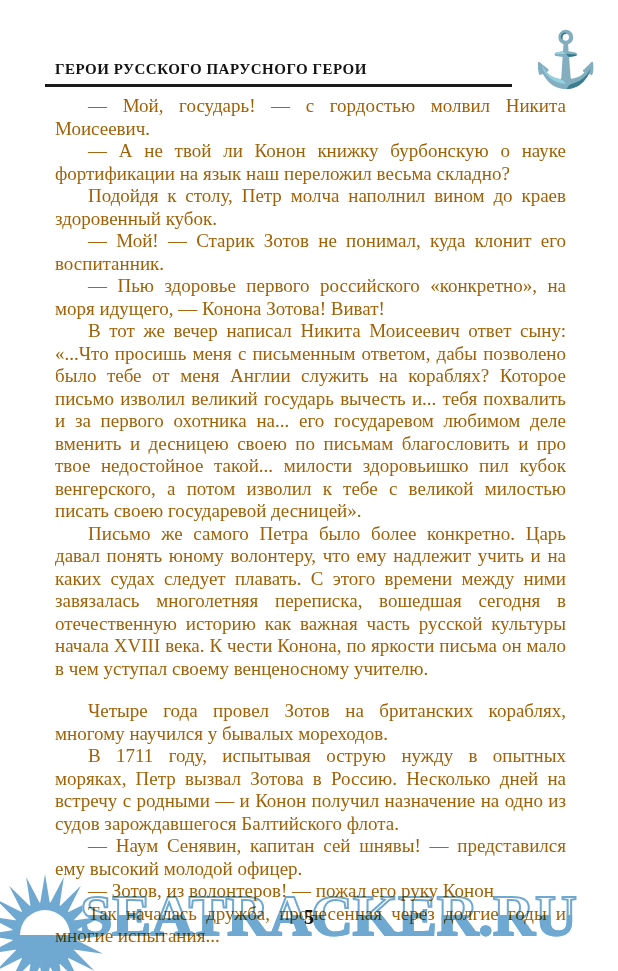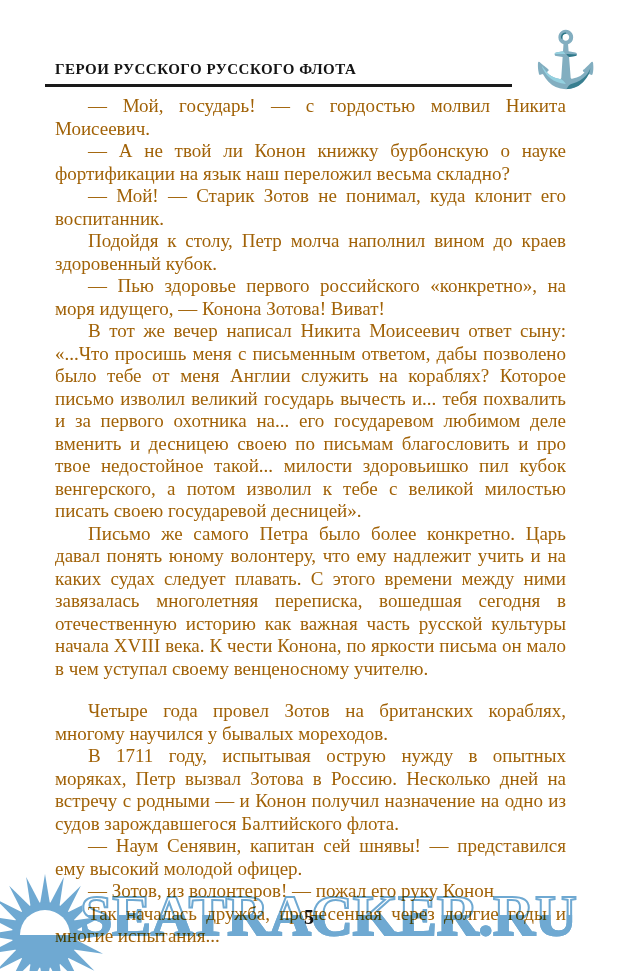--- a/index.html
+++ b/index.html
@@ -102,31 +102,31 @@
       background-clip: text;
       color: transparent;
     }
   }
 </style>
 </head>
 <body>
 
 <div class="page">
 
-  <div class="header-title">ГЕРОИ РУССКОГО РУССКОГО ФЛОТА</div>
+  <div class="header-title">ГЕРОИ РУССКОГО ПАРУСНОГО ГЕРОИ</div>
 
   <div class="header-rule"></div>
 
   <div class="anchor-wrap">⚓</div>
 
   <div class="body-text">
       <p>— Мой, государь! — с гордостью молвил Никита Моисеевич.</p>
       <p>— А не твой ли Конон книжку бурбонскую о науке фортификации на язык наш переложил весьма складно?</p>
+      <p>Подойдя к столу, Петр молча наполнил вином до краев здоровенный кубок.</p>
       <p>— Мой! — Старик Зотов не понимал, куда клонит его воспитанник.</p>
-      <p>Подойдя к столу, Петр молча наполнил вином до краев здоровенный кубок.</p>
       <p>— Пью здоровье первого российского «конкретно», на моря идущего, — Конона Зотова! Виват!</p>
       <p>В тот же вечер написал Никита Моисеевич ответ сыну: «...Что просишь меня с письменным ответом, дабы позволено было тебе от меня Англии служить на кораблях? Которое письмо изволил великий государь вычесть и... тебя похвалить и за первого охотника на... его государевом любимом деле вменить и десницею своею по письмам благословить и про твое недостойное такой... милости здоровьишко пил кубок венгерского, а потом изволил к тебе с великой милостью писать своею государевой десницей».</p>
       <p>Письмо же самого Петра было более конкретно. Царь давал понять юному волонтеру, что ему надлежит учить и на каких судах следует плавать. С этого времени между ними завязалась многолетняя переписка, вошедшая сегодня в отечественную историю как важная часть русской культуры начала XVIII века. К чести Конона, по яркости письма он мало в чем уступал своему венценосному учителю.</p>
       <p class="section-break">Четыре года провел Зотов на британских кораблях, многому научился у бывалых мореходов.</p>
       <p>В 1711 году, испытывая острую нужду в опытных моряках, Петр вызвал Зотова в Россию. Несколько дней на встречу с родными — и Конон получил назначение на одно из судов зарождавшегося Балтийского флота.</p>
       <p>— Наум Сенявин, капитан сей шнявы! — представился ему высокий молодой офицер.</p>
       <p>— Зотов, из волонтеров! — пожал его руку Конон</p>
       <p>Так началась дружба, пронесенная через долгие годы и многие испытания...</p>
     </div>
 

